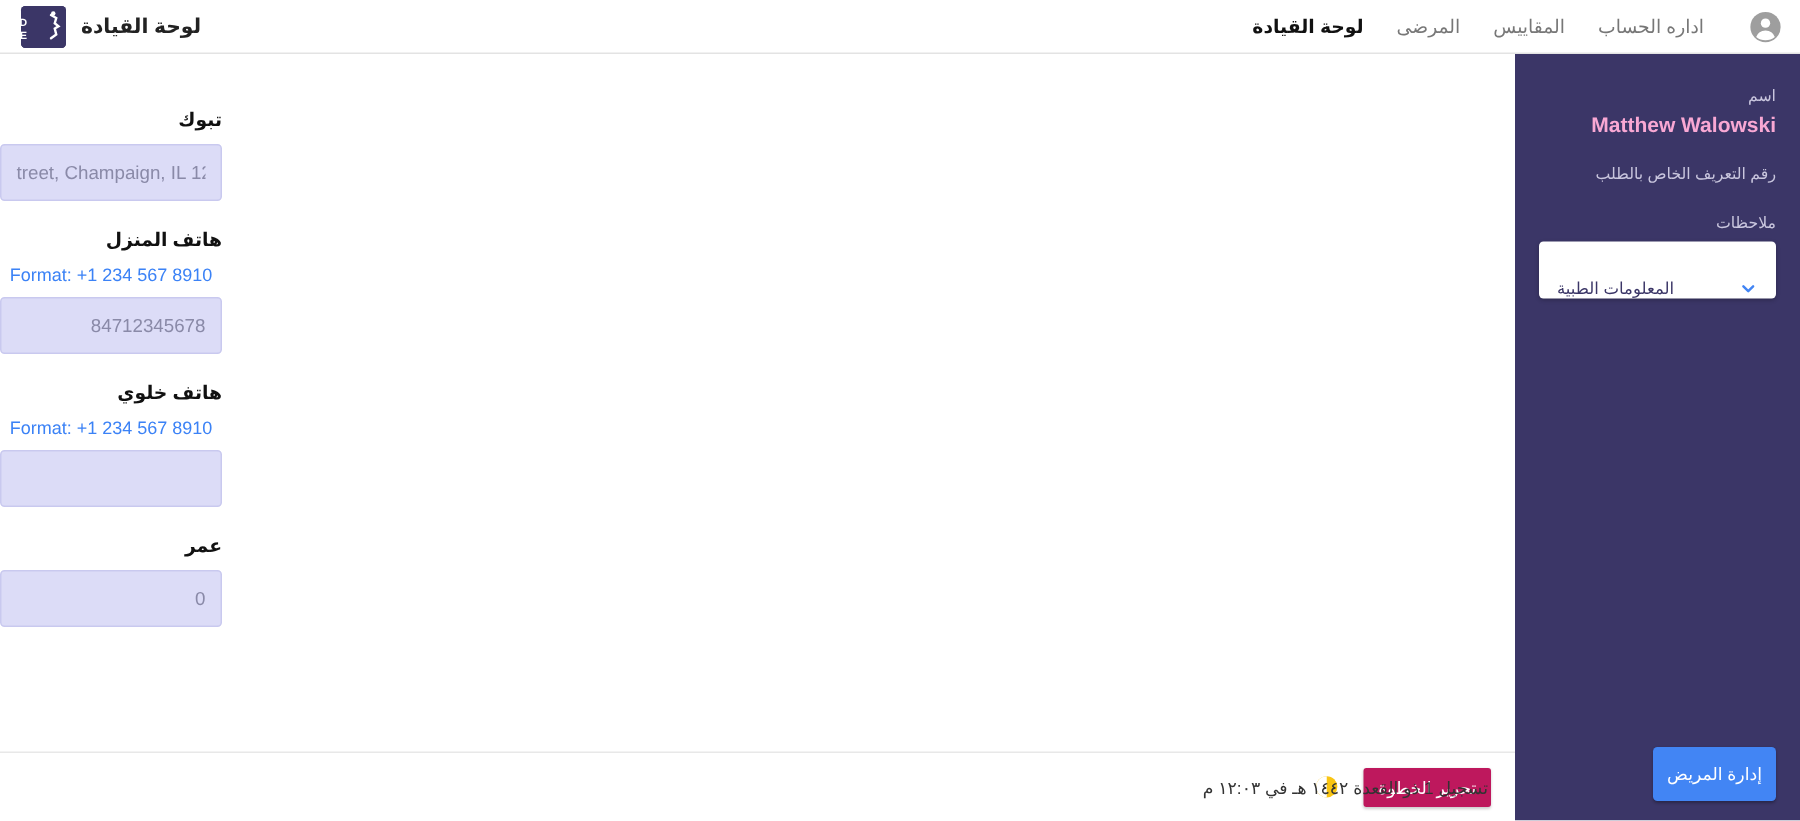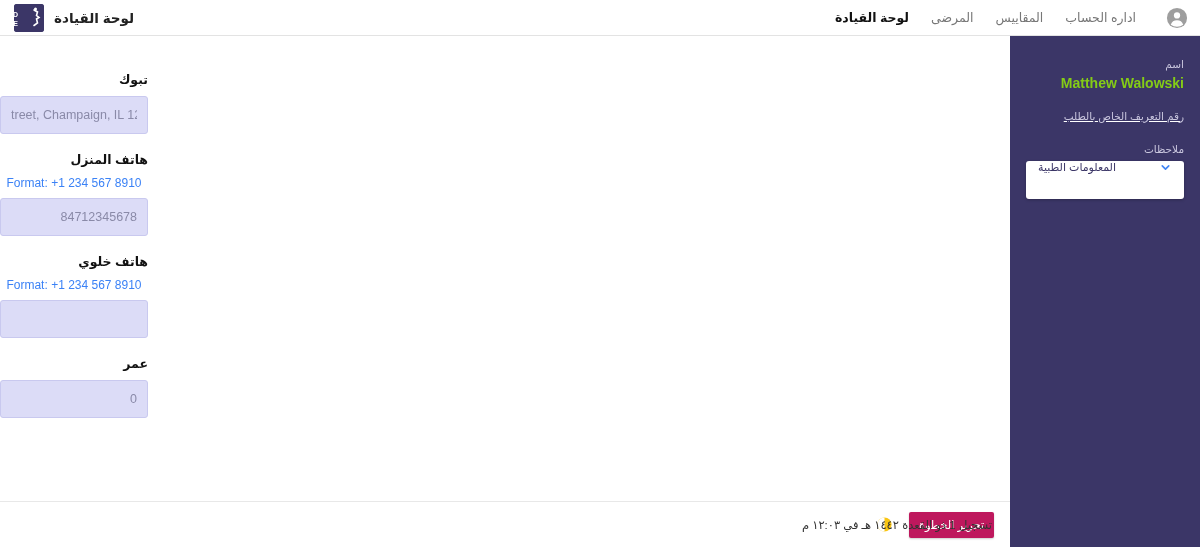--- a/index.html
+++ b/index.html
@@ -35,32 +35,32 @@
 
   
   .sidebar{
     position:absolute;top:36px;right:0;width:190px;height:511px;
     background:#3b3667;box-sizing:border-box;
     padding:22px 16px 0 16px;
     text-align:right;color:#fff;
     z-index:20;
   }
   .sb-label{font-size:10.5px;color:#c9c6de;margin:0 0 2px 0;line-height:1.3;}
-  .sb-value{font-size:14px;font-weight:bold;color:#84cc16;line-height:1.35;}
+  .sb-value{font-size:14px;font-weight:bold;color:#f9a8d4;line-height:1.35;}
   .sb-block{margin-bottom:17px;}
-  .sb-block.tight{margin-bottom:20px;text-decoration:underline;}
+  .sb-block.tight{margin-bottom:20px;}
 
   .accordion{
     background:#ffffff;border-radius:3px;
     box-shadow:0 1px 3px rgba(0,0,0,.25);
     overflow:hidden;margin-top:4px;
     width:158px;
   }
   .acc-row{
-    height:38px;display:flex;align-items:flex-start;
+    height:38px;display:flex;align-items:flex-end;
     justify-content:space-between;flex-direction:row-reverse;
     padding:0 12px;box-sizing:border-box;cursor:pointer;
   }
   .acc-row + .acc-row{border-top:1px solid #eceaf4;}
   .acc-text{font-size:11px;color:#3b3667;}
   .chev{width:13px;height:13px;display:block;}
 
   .patient-btn{
     position:absolute;bottom:13px;right:16px;
     width:82px;height:36px;background:#4285f4;color:#fff;
@@ -215,20 +215,21 @@
       <div class="acc-row">
         <span class="acc-text">المعلومات الطبية</span>
         <span class="chev">
           <svg viewBox="0 0 24 24" width="13" height="13">
             <path d="M6 9l6 6 6-6" stroke="#4285f4" stroke-width="3" fill="none" stroke-linecap="round" stroke-linejoin="round"></path>
           </svg>
         </span>
       </div>
     </div>
 
+    <button class="patient-btn">إدارة المريض</button>
 
   </div>
 
   <div class="bottombar">
     <button class="edit-btn">تحرير الخطوة</button>
     <span class="contrast-icon">
       <svg viewBox="0 0 24 24" width="17" height="17">
         <circle cx="12" cy="12" r="10" fill="#f9c513"></circle>
         <path d="M12 2a10 10 0 0 0 0 20z" fill="#ffffff"></path>
       </svg>

